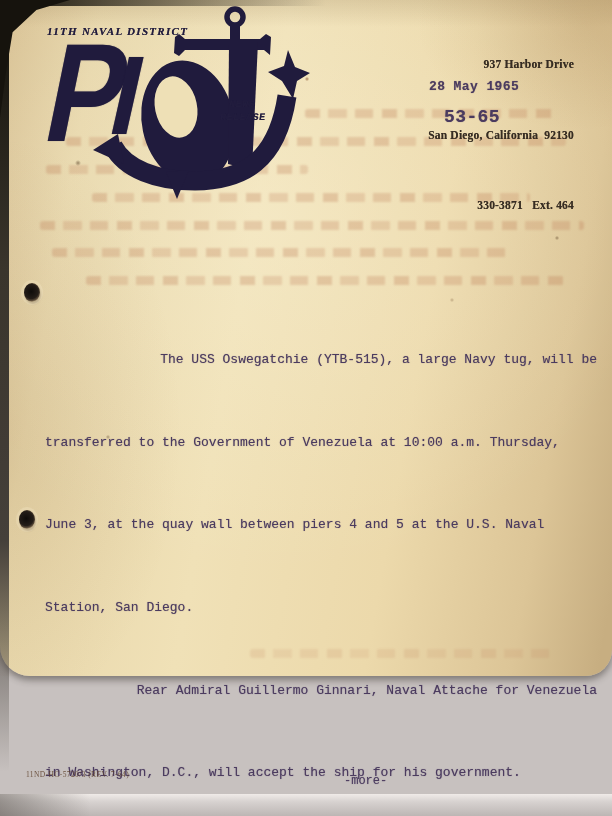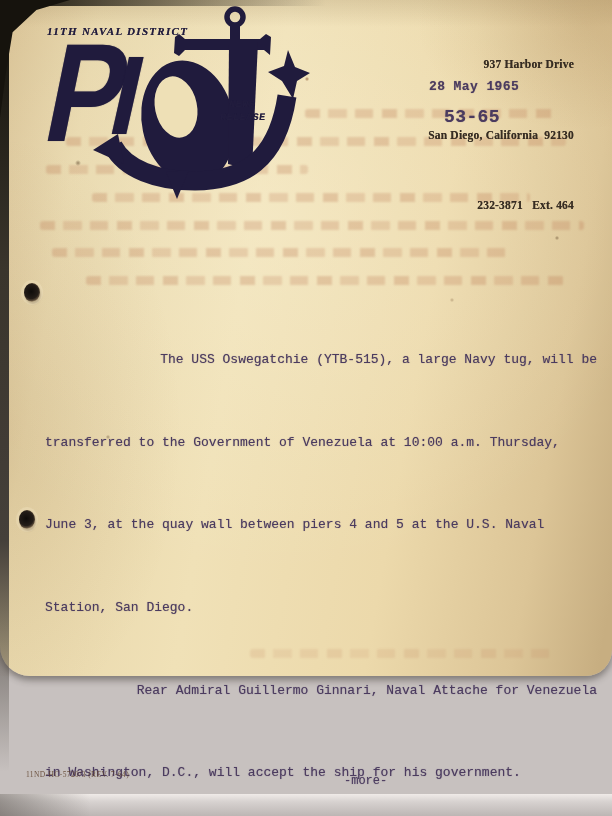--- a/index.html
+++ b/index.html
@@ -164,21 +164,21 @@
       <path d="M141,172 L152,199 L164,170 Z" fill="#201b3d"></path>
       <path d="M263,50 L270,67 L285,73 L272,81 L268,99 L257,81 L243,72 L259,66 Z" fill="#201b3d"></path>
     </svg>
 
     <div class="newsline news1">NEWS</div>
     <div class="newsline news2">RELEASE</div>
 
     <div class="address">
       <div>937 Harbor Drive</div>
       <div>San Diego, California  92130</div>
-      <div>232-3871   Ext. 464</div>
+      <div>330-3871   Ext. 464</div>
     </div>
 
     <div class="typed date-line">28 May 1965</div>
     <div class="typed number-line">53-65</div>
 
     <div class="body-text typed">
       <div class="line indent">The USS Oswegatchie (YTB-515), a large Navy tug, will be</div>
       <div class="line">transferred to the Government of Venezuela at 10:00 a.m. Thursday,</div>
       <div class="line">June 3, at the quay wall between piers 4 and 5 at the U.S. Naval</div>
       <div class="line">Station, San Diego.</div>

